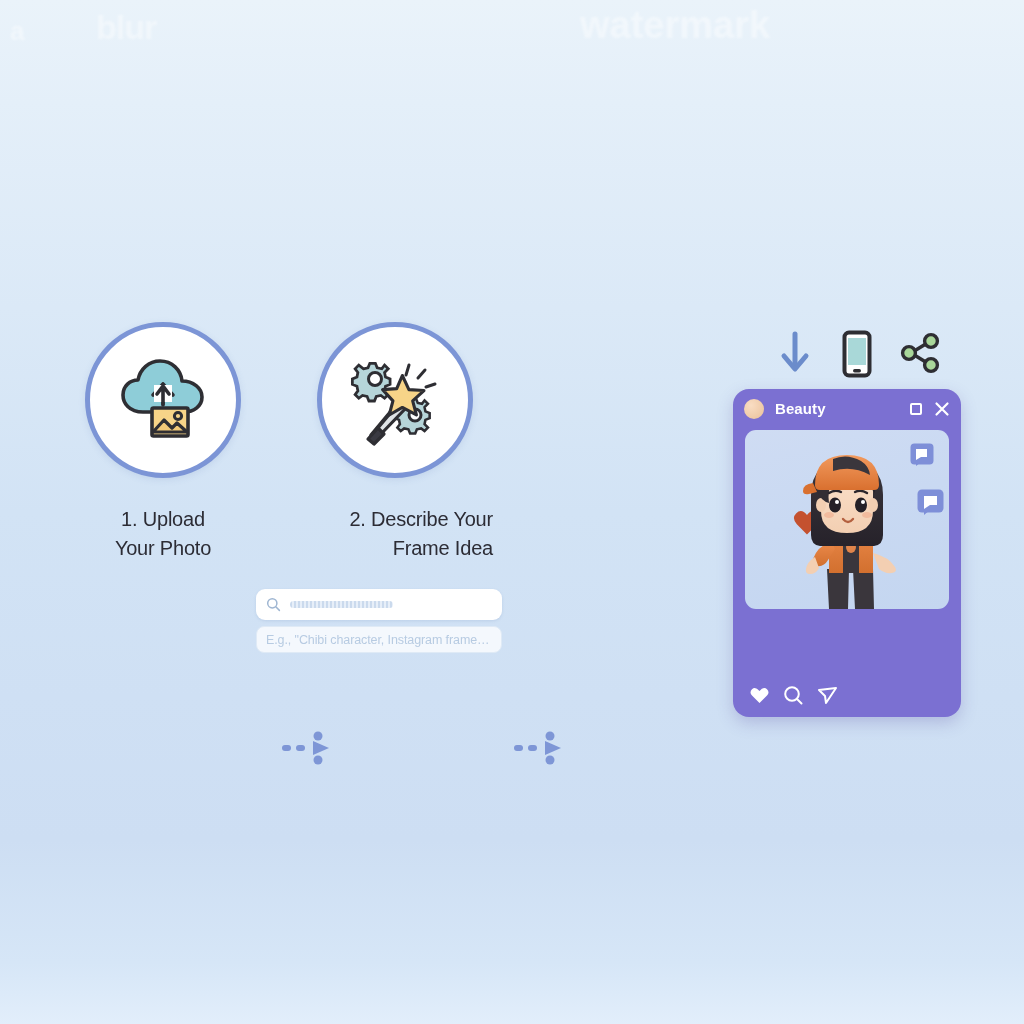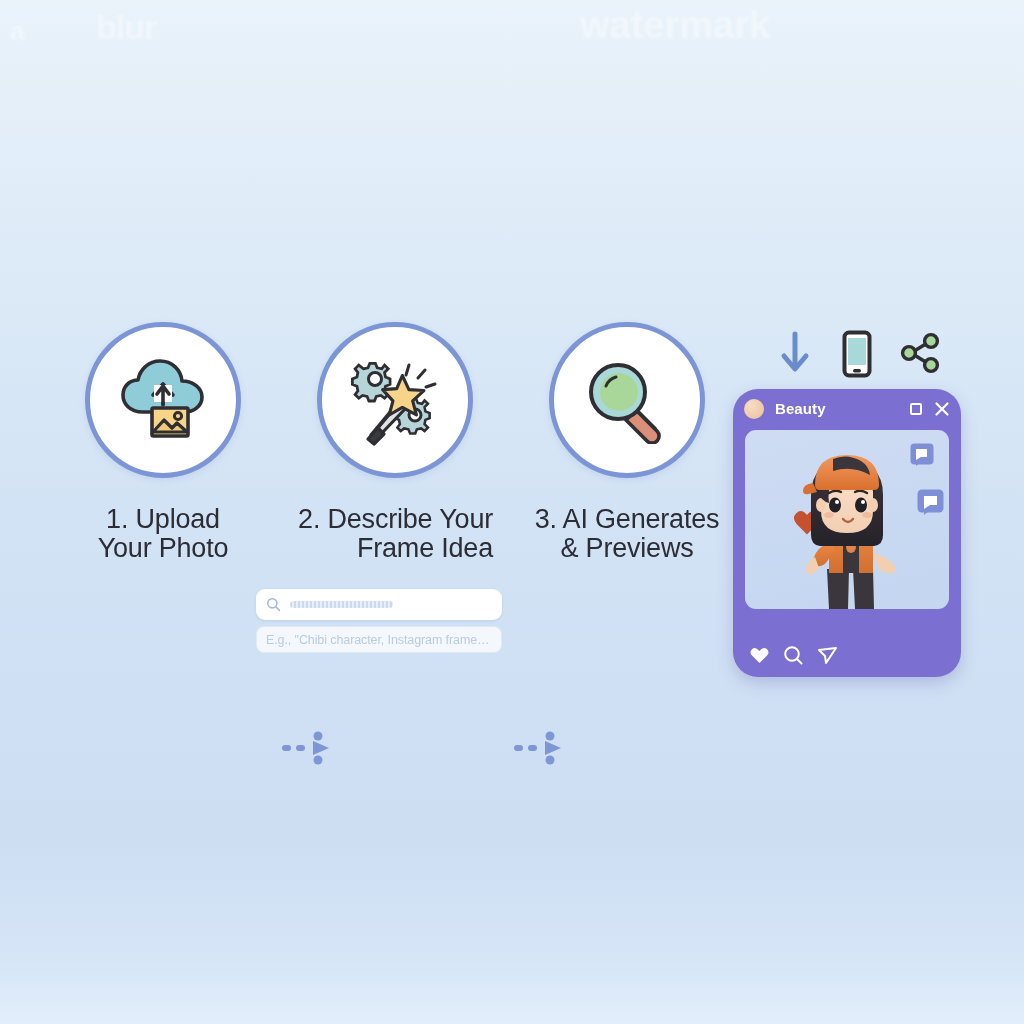--- a/index.html
+++ b/index.html
@@ -78,21 +78,21 @@
     background: #ffffff;
     border: 5px solid #7c95d6;
     box-sizing: border-box;
     display: flex;
     align-items: center;
     justify-content: center;
     box-shadow: 0 2px 7px rgba(80,110,170,0.13);
   }
   .step-label {
     margin-top: 27px;
-    font-size: 27px;
+    font-size: 20px;
     line-height: 29px;
     color: #2c2c35;
     letter-spacing: -0.2px;
     white-space: pre-line;
   }
 
   
   .arrow {
     position: absolute;
     top: 408px;
@@ -159,23 +159,23 @@
   .ti.dl    { left: 8px; }
   .ti.phone { left: 72px; }
   .ti.share { left: 128px; }
 
   
   .card {
     position: absolute;
     left: 733px;
     top: 389px;
     width: 228px;
-    height: 288px;
+    height: 328px;
     background: #7b70d2;
-    border-radius: 25px;
+    border-radius: 16px;
     box-shadow: 0 6px 16px rgba(86,76,160,0.25);
     overflow: hidden;
   }
   .card-titlebar {
     position: absolute;
     top: 0; left: 0;
     width: 100%;
     height: 39px;
     display: flex;
     align-items: center;
@@ -301,35 +301,20 @@
               <path d="M78 17 L71 25"></path>
               <path d="M88 31 L79 34"></path>
             </g>
           </svg>
         </span>
       </div>
       <div class="step-label">2. Describe Your
 Frame Idea</div>
     </div>
 
-    <div class="step s3">
-      <div class="circle">
-        <span>
-          <svg width="90" height="88" viewBox="0 0 90 88">
-            <path d="M52 52 L73 73" stroke="#2e2e33" stroke-width="4" stroke-linecap="round"></path>
-            <path d="M54 54 L75 75 a7 7 0 0 1 -10 10 L44 64 Z" fill="#d98f78" stroke="#2e2e33" stroke-width="3.6" stroke-linejoin="round"></path>
-            <circle cx="36" cy="36" r="27" fill="#a9d8d8" stroke="#2e2e33" stroke-width="4"></circle>
-            <circle cx="37" cy="36" r="19" fill="#a9d79a" stroke="none"></circle>
-            <path d="M24 30 a15 15 0 0 1 10 -9" fill="none" stroke="#2e2e33" stroke-width="3" stroke-linecap="round"></path>
-          </svg>
-        </span>
-      </div>
-      <div class="step-label">3. AI Generates
-&amp; Previews</div>
-    </div>
 
     <div class="arrow a1">
       <svg width="60" height="36" viewBox="0 0 60 36">
         <g fill="#7e96d6">
           <rect x="0" y="15" width="9" height="6" rx="3"></rect>
           <rect x="14" y="15" width="9" height="6" rx="3"></rect>
           <circle cx="36" cy="6" r="4.5"></circle>
           <circle cx="36" cy="30" r="4.5"></circle>
           <path d="M31 11 L47 18 L31 25 Z"></path>
         </g>

